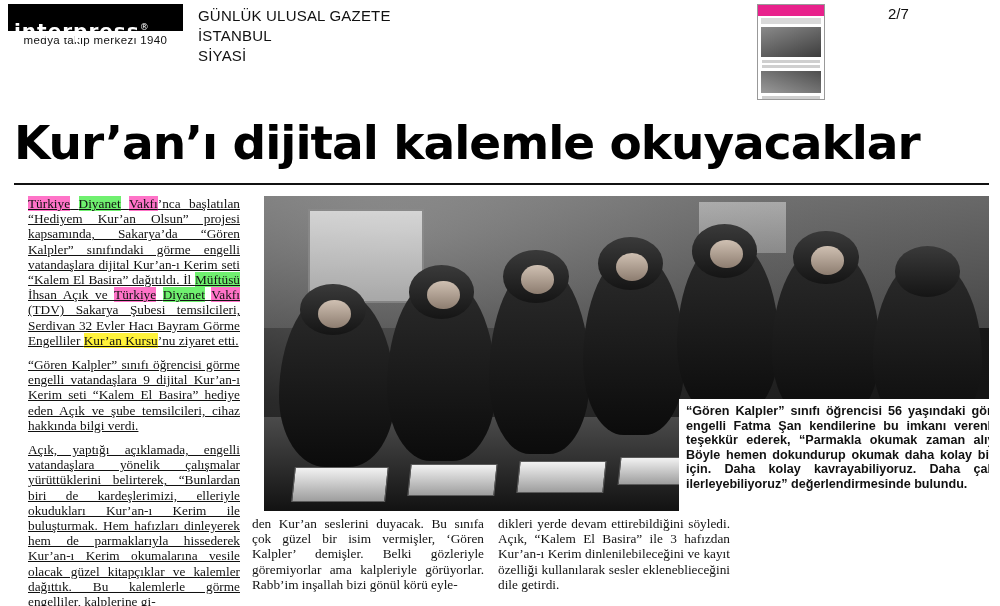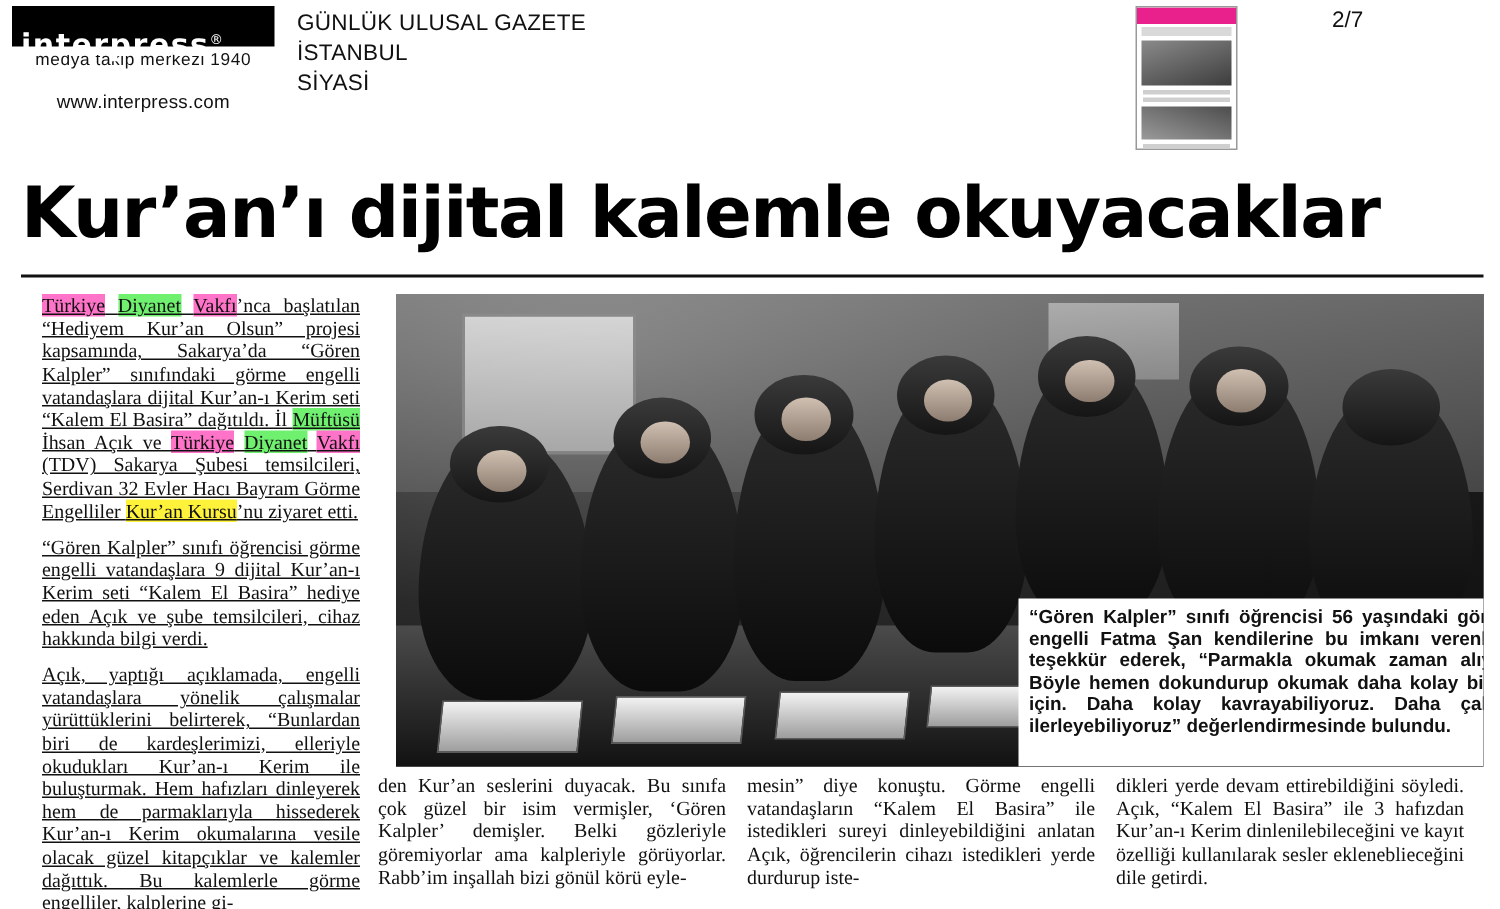--- a/index.html
+++ b/index.html
@@ -265,21 +265,20 @@
 
 <div id="page">
 
   <div class="header">
 
     <div class="brand">
       <div class="brand-logo">
         <span>interpress</span><span class="reg">®</span>
       </div>
       <div class="brand-sub">medya takip merkezi 1940</div>
-      <div class="brand-url">www.interpress.com</div>
     </div>
 
     <div class="paper-block">
       <div class="paper-line">GÜNLÜK ULUSAL GAZETE</div>
       <div class="paper-line">İSTANBUL</div>
       <div class="paper-line">SİYASİ</div>
     </div>
 
 
     <div class="thumb">
@@ -345,22 +344,17 @@
     <div class="book" style="left:49%; bottom:8%;  width:11%; height:9%;"></div>
 
     <div class="quote-box" style="position:absolute; left:387px; top:203px; width:338px; height:112px;">“Gören Kalpler” sınıfı öğrencisi 56 yaşındaki görme engelli Fatma Şan kendilerine bu imkanı verenlere teşekkür ederek, “Parmakla okumak zaman alıyor. Böyle hemen dokundurup okumak daha kolay bizim için. Daha kolay kavrayabiliyoruz. Daha çabuk ilerleyebiliyoruz” değerlendirmesinde bulundu.</div>
   </div>
 
   <div class="bottom">
     <div class="bcol">
       <p>den Kur’an seslerini duyacak. Bu sınıfa çok güzel bir isim vermişler, ‘Gören Kalpler’ demişler. Belki gözleriyle göremiyorlar ama kalpleriyle görüyorlar. Rabb’im inşallah bizi gönül körü eyle-</p>
     </div>
     <div class="bcol">
-      <p>mesin” diye konuştu.
-
-Görme engelli vatandaşların “Kalem El Basira” ile istedikleri sureyi dinleyebildiğini anlatan Açık, öğrencilerin cihazı istedikleri yerde durdurup iste-</p>
-    </div>
-    <div class="bcol">
       <p>dikleri yerde devam ettirebildiğini söyledi. Açık, “Kalem El Basira” ile 3 hafızdan Kur’an-ı Kerim dinlenilebileceğini ve kayıt özelliği kullanılarak sesler ekleneblieceğini dile getirdi.</p>
     </div>
   </div>
 
 </div>
 
 </body></html>

